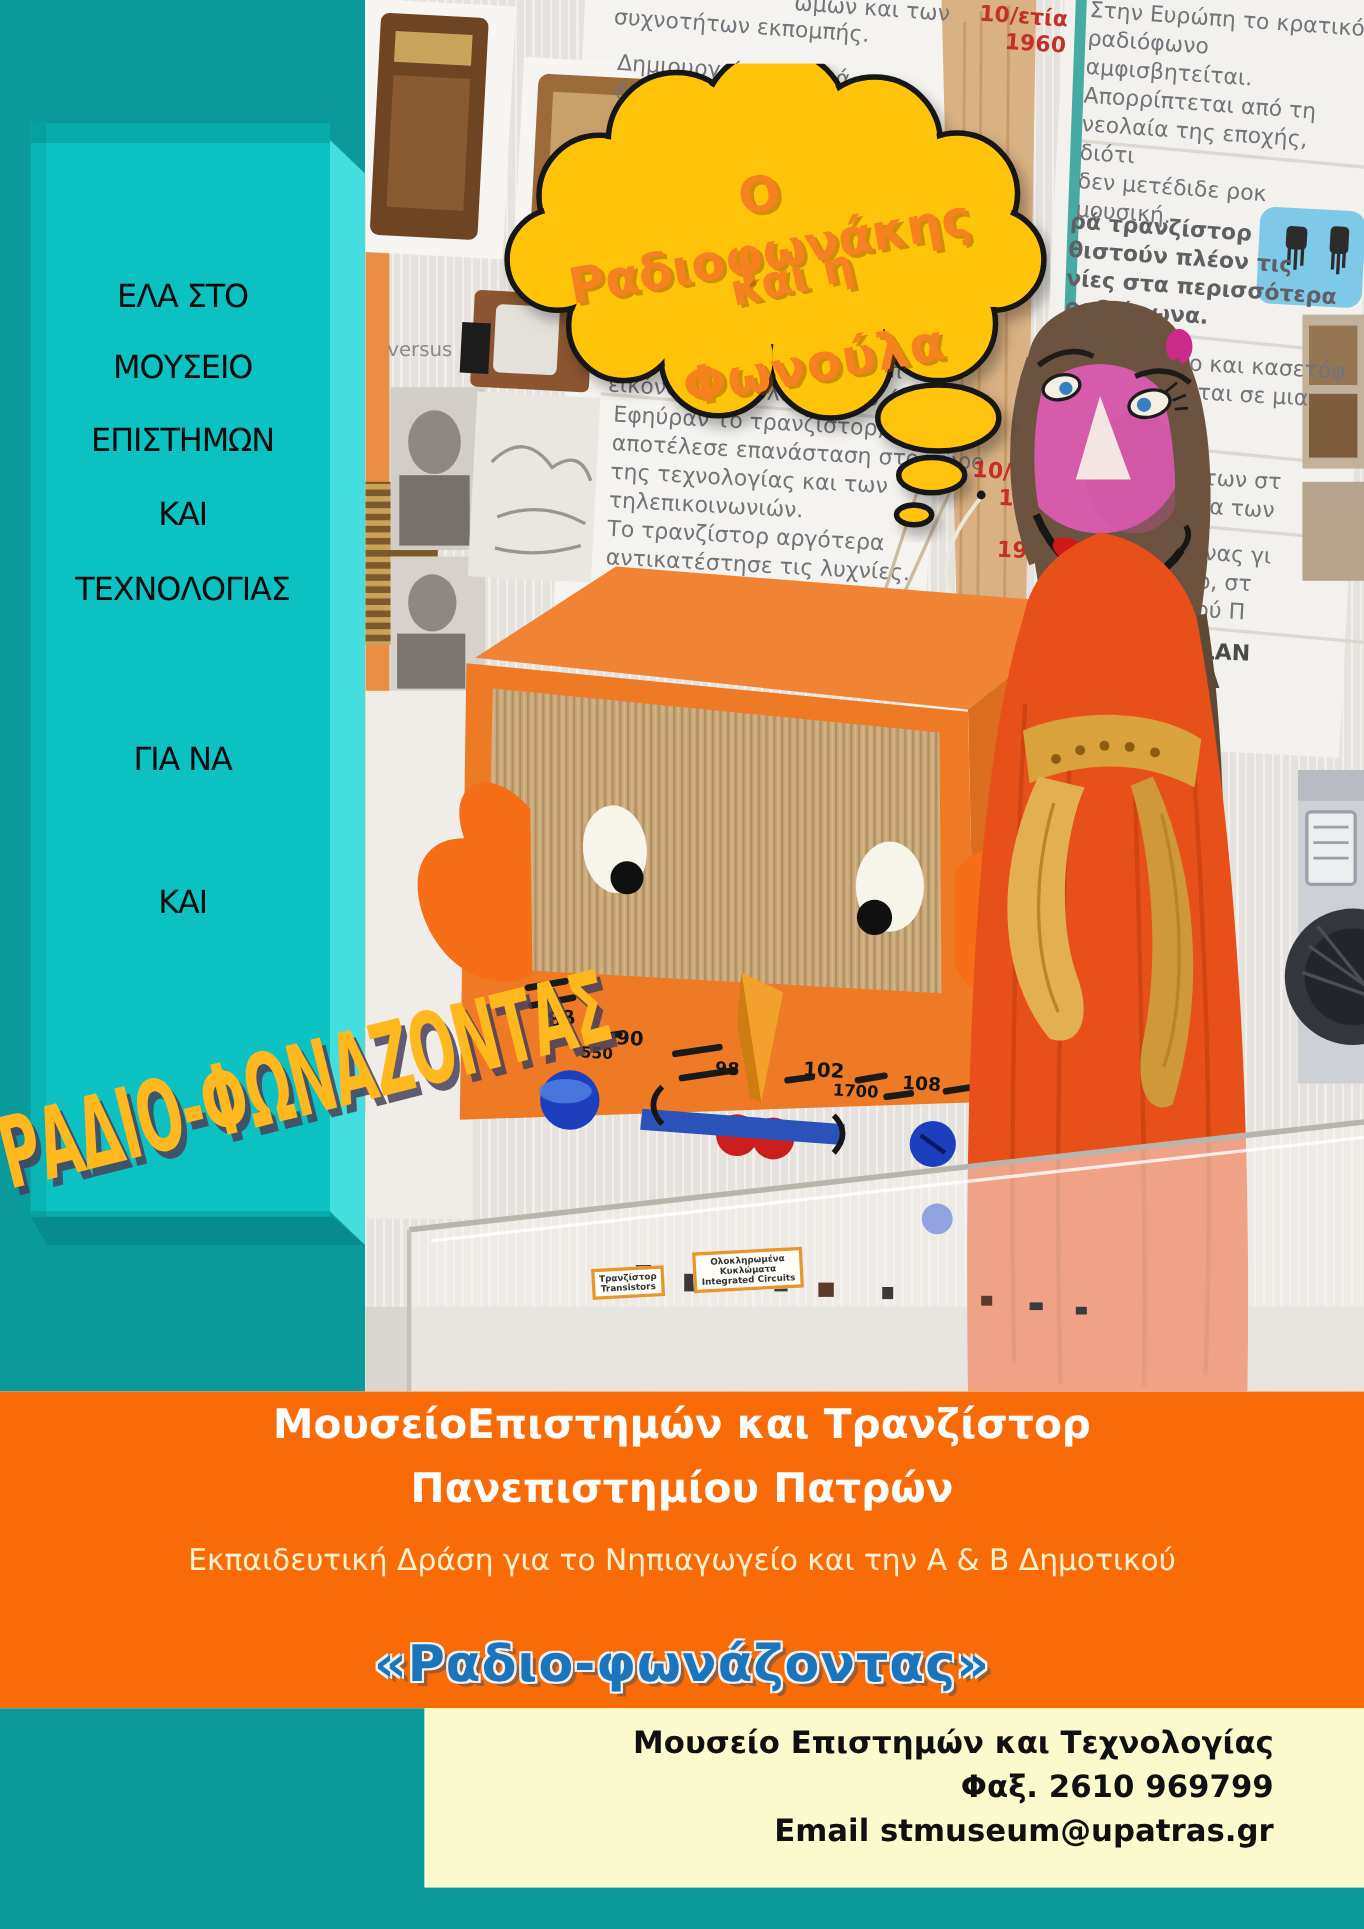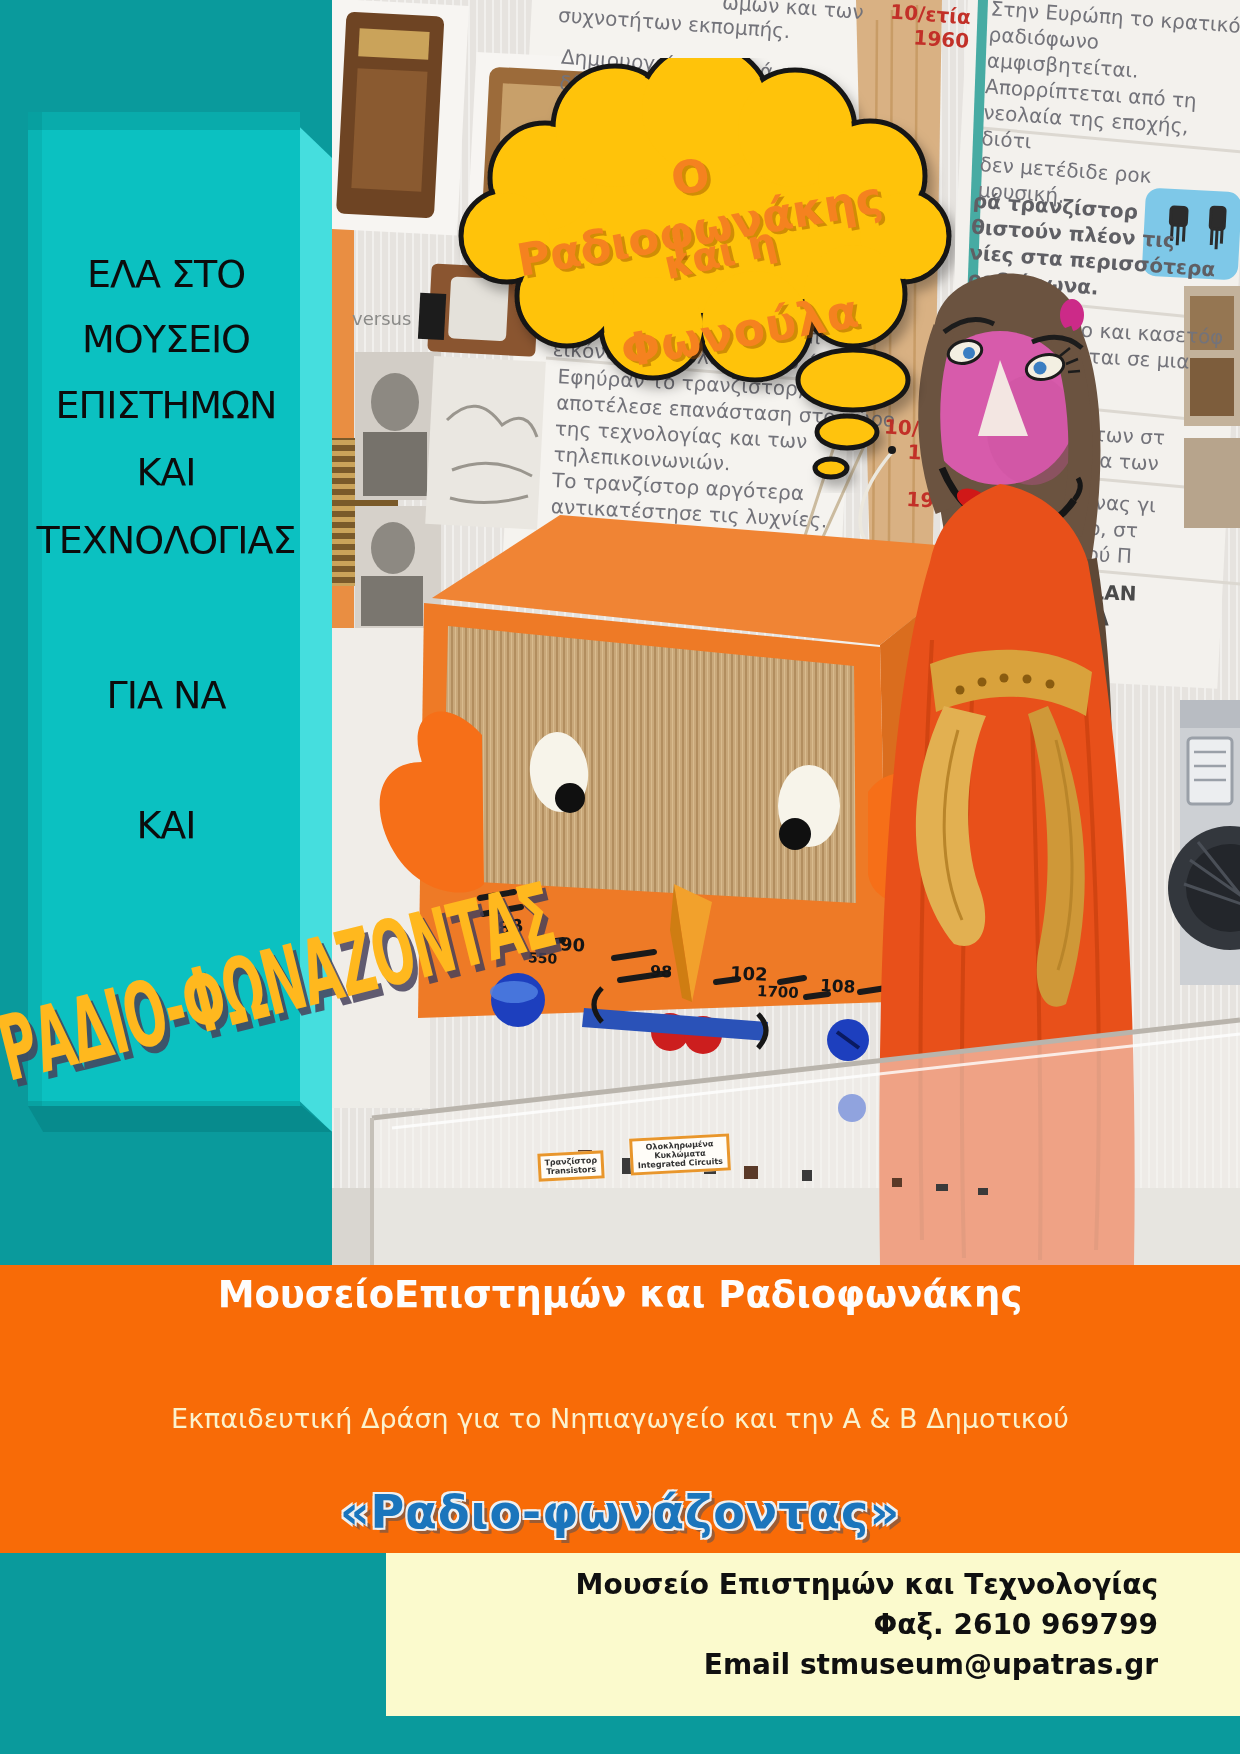--- a/index.html
+++ b/index.html
@@ -7,21 +7,21 @@
         font-family:"DejaVu Sans",sans-serif;}
 
   
   .teal-col{position:absolute;left:0;top:0;width:332px;height:1265px;background:#0a9a9c;}
   .slab-face{position:absolute;left:28px;top:112px;width:272px;height:994px;background:#0bc1c1;
              box-shadow:inset 0 18px 0 rgba(0,70,70,.18), inset 14px 0 0 rgba(0,70,70,.10), inset 0 -5px 0 rgba(0,70,70,.16);}
   .slab-right{position:absolute;left:300px;top:112px;width:32px;height:1020px;background:#45dede;
               clip-path:polygon(0 1.5%,100% 4.5%,100% 100%,0 97%);}
   .slab-bottom{position:absolute;left:28px;top:1106px;width:304px;height:26px;background:#078b8d;
                clip-path:polygon(0 0,90% 0,100% 100%,5% 100%);}
-  .sb-line{position:absolute;left:0;width:332px;text-align:center;font-size:38px;letter-spacing:-1px;
+  .sb-line{position:absolute;left:0;width:332px;text-align:center;font-size:29px;letter-spacing:-1px;
            color:#0c0c0c;white-space:nowrap;}
 
   
   .photo{position:absolute;left:332px;top:0;width:908px;height:1265px;overflow:hidden;background-color:#e6e3df;
          background-image:repeating-linear-gradient(90deg,rgba(255,255,255,.45) 0 2px,rgba(0,0,0,0) 2px 8px);}
   .photo svg{position:absolute;left:0;top:0;}
   .ph-back{z-index:1;} .ph-front{z-index:3;}
   .ptext{position:absolute;z-index:2;color:#73737a;font-size:20px;line-height:26px;white-space:pre-line;}
   .year{position:absolute;z-index:2;color:#c23028;font-weight:700;font-size:20px;line-height:24px;
         text-align:right;white-space:pre-line;}
@@ -373,21 +373,22 @@
     <div class="bl bl1">Ο Ραδιοφωνάκης</div>
     <div class="bl bl2">και η</div>
     <div class="bl bl3">Φωνούλα</div>
   </div>
 
   <div class="wordart">
     <span>ΡΑΔΙΟ-ΦΩΝΑΖΟΝΤΑΣ</span>
   </div>
 
   <div class="band">
-    <div class="l1">ΜουσείοΕπιστημών και Ραδιοφωνάκης</div>
+    <div class="l1">ΜουσείοΕπιστημών και Τρανζίστορ</div>
+    <div class="l2">Πανεπιστημίου Πατρών</div>
     <div class="l3">Εκπαιδευτική Δράση για το Νηπιαγωγείο και την Α &amp; Β Δημοτικού</div>
     <div class="l4">«Ραδιο-φωνάζοντας»</div>
   </div>
 
   <div class="bottom-left"></div>
   <div class="cream">
     <div class="contact">
       <div>Μουσείο Επιστημών και Τεχνολογίας</div>
       <div>Φαξ. 2610 969799</div>
       <div>Email stmuseum@upatras.gr</div>

